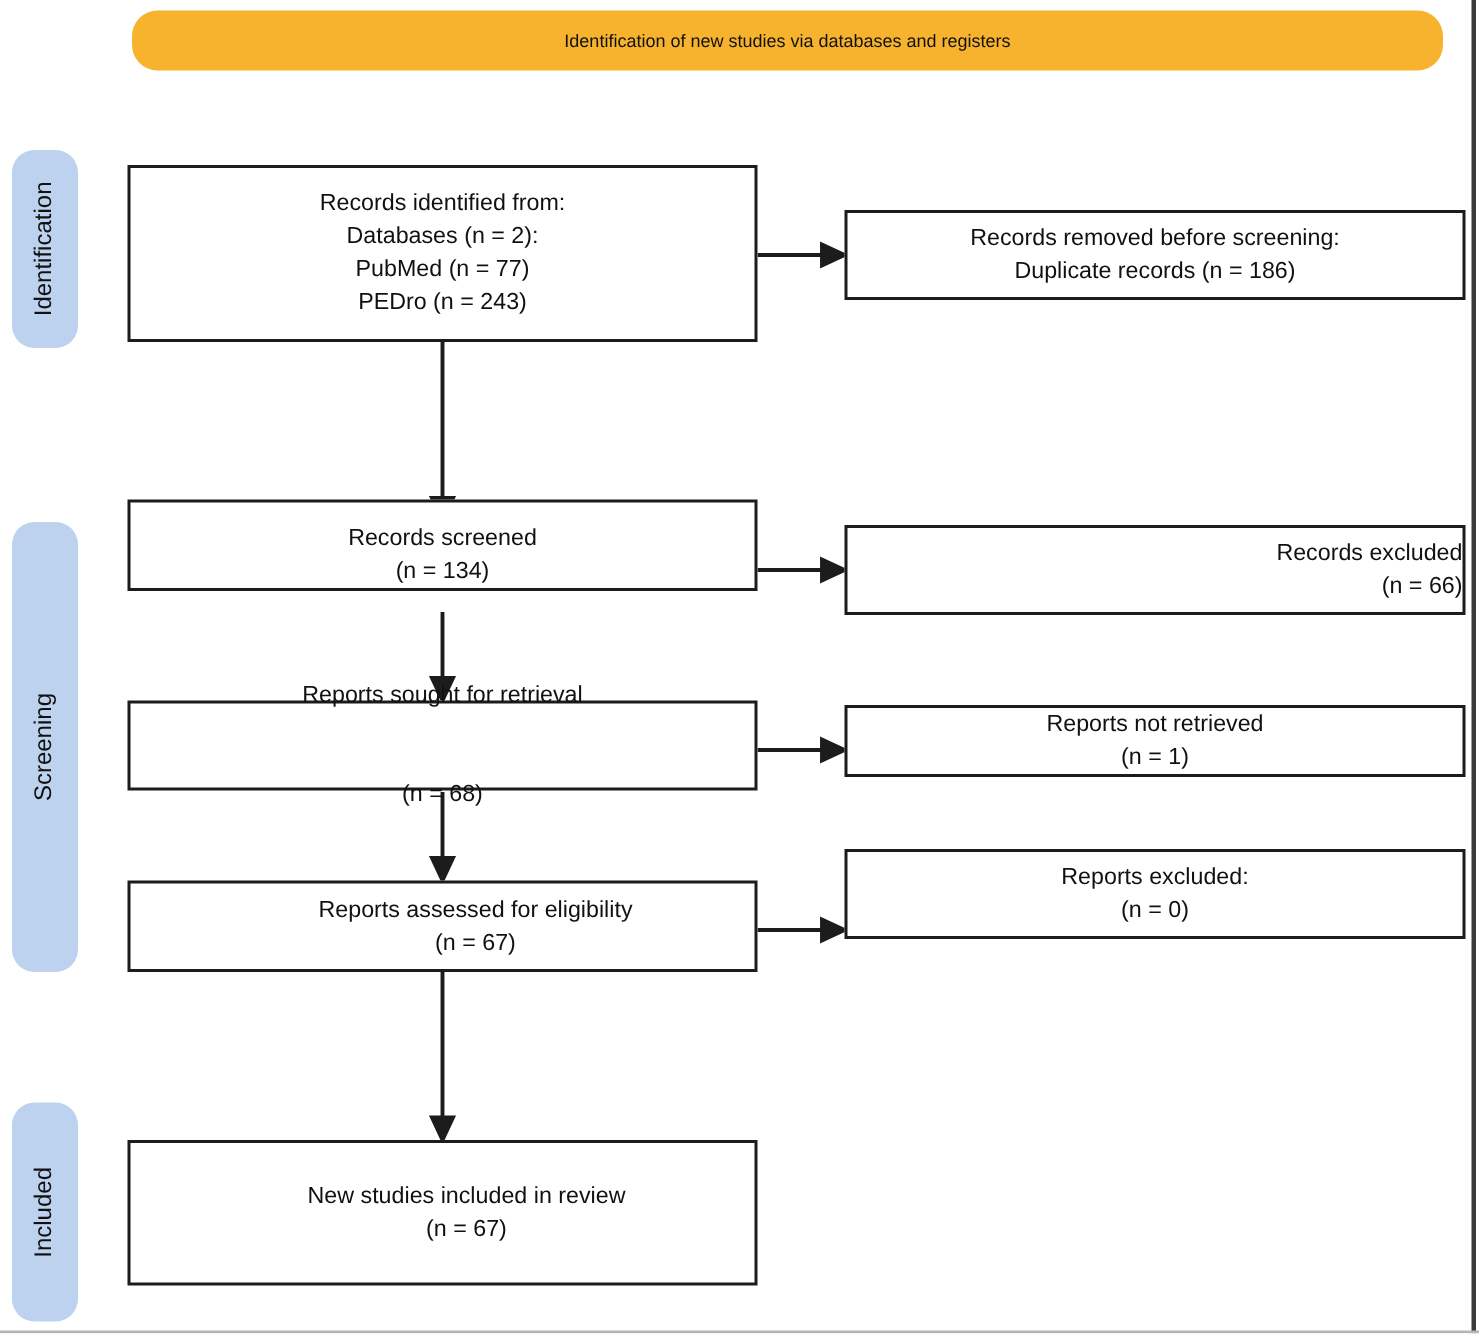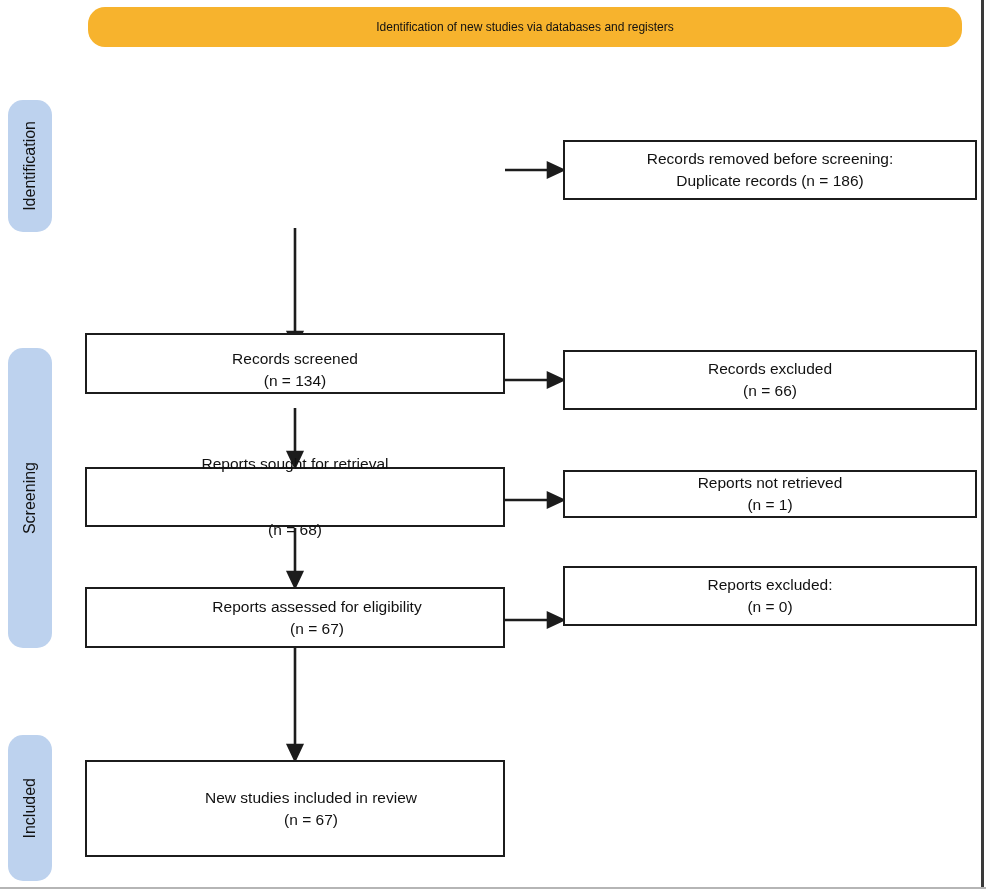--- a/index.html
+++ b/index.html
@@ -66,21 +66,21 @@
     text-align: center;
     font-size: 15.5px;
     line-height: 1.42;
   }
   .col-left  { left: 85px;  width: 420px; }
   .col-right { left: 563px; width: 414px; }
 
   .box-identified    { top: 110px; height: 118px; }
   .box-removed       { top: 140px; height: 60px; }
   .box-screened      { top: 333px; height: 61px; justify-content: flex-end; }
-  .box-excluded      { top: 350px; height: 60px; }
+  .box-excluded      { top: 350px; height: 60px; align-items: flex-end; }
   .box-sought        { top: 467px; height: 60px; gap: 44px; }
   .box-not-retrieved { top: 470px; height: 48px; text-align: right; }
   .box-assessed      { top: 587px; height: 61px; padding-left: 44px; }
   .box-rep-excluded  { top: 566px; height: 60px; }
   .box-included      { top: 760px; height: 97px; padding-left: 32px; }
 
   .arrow-layer {
     position: absolute;
     left: 0; top: 0;
     width: 986px; height: 889px;
@@ -131,20 +131,26 @@
       <polygon points="548,373 548,387 563,380"></polygon>
 
       <line x1="505" y1="500" x2="549" y2="500"></line>
       <polygon points="548,493 548,507 563,500"></polygon>
 
       <line x1="505" y1="620" x2="549" y2="620"></line>
       <polygon points="548,613 548,627 563,620"></polygon>
     </g>
   </svg>
 
+  <div class="box col-left box-identified">
+    <span>Records identified from:</span>
+    <span>Databases (n = 2):</span>
+    <span>PubMed (n = 77)</span>
+    <span>PEDro (n = 243)</span>
+  </div>
 
   <div class="box col-left box-screened">
     <span>Records screened</span>
     <span>(n = 134)</span>
   </div>
 
   <div class="box col-left box-sought">
     <span>Reports sought for retrieval</span>
     <span>(n = 68)</span>
   </div>

